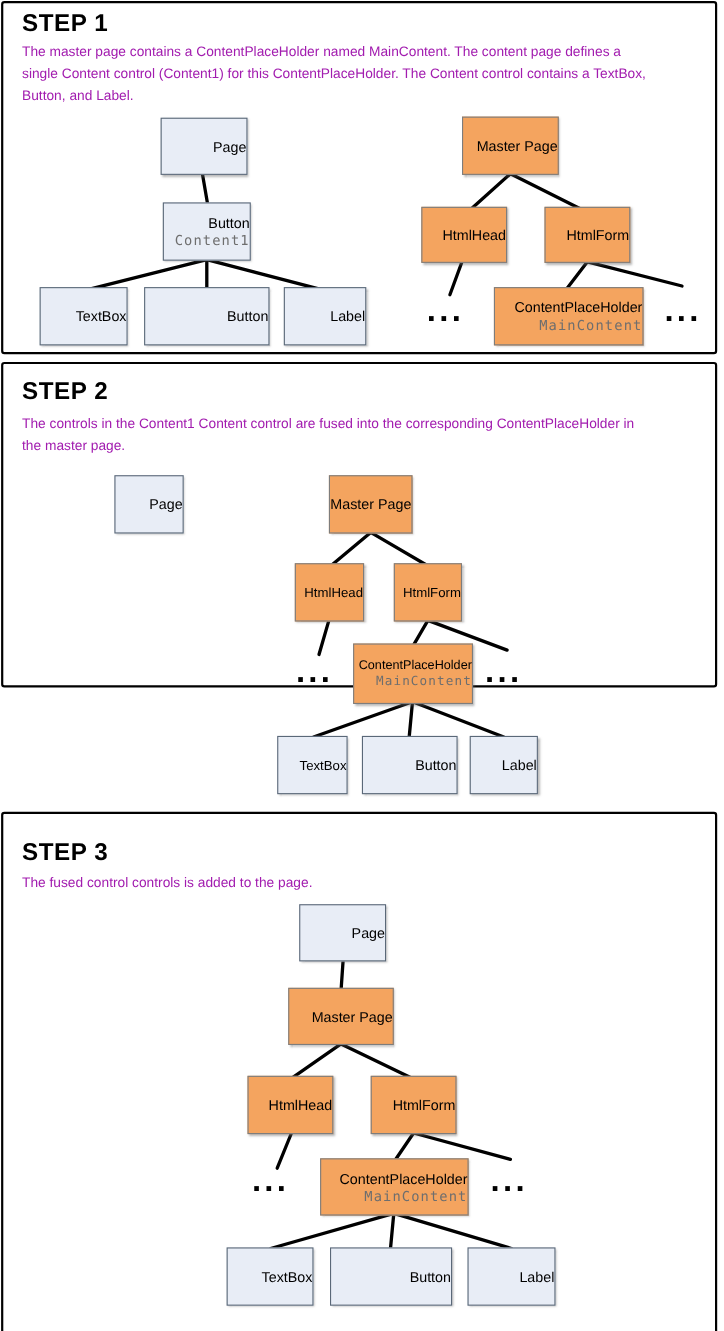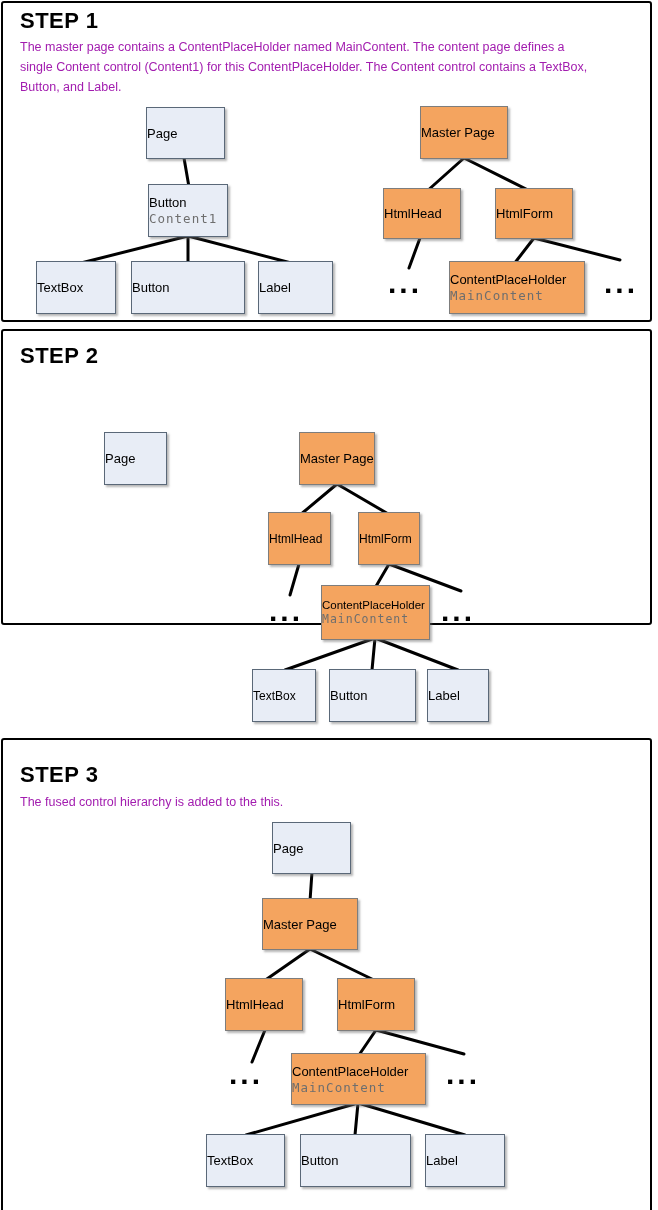--- a/index.html
+++ b/index.html
@@ -32,21 +32,21 @@
     left:17px;
     width:568px;
     font-size:12.5px;
     line-height:20px;
     color:#a21caf;
   }
   .node{
     position:absolute;
     display:flex;
     flex-direction:column;
-    align-items:flex-start;
+    align-items:flex-end;
     justify-content:center;
     box-sizing:border-box;
     font-size:13px;
     color:#000;
     text-align:center;
     white-space:nowrap;
     z-index:2;
   }
   .node.blue{
     background:var(--content-box-fill,#e8edf6);
@@ -137,20 +137,21 @@
     <div class="node orange" style="left:446px;top:258px;width:136px;height:53px;">
       <span>ContentPlaceHolder</span>
       <span class="code">MainContent</span>
     </div>
     <span class="dots" style="left:385px;top:280px;">...</span>
     <span class="dots" style="left:601px;top:280px;">...</span>
   </div>
 
   <div class="panel" style="top:329px;height:296px;">
     <div class="step-title" style="top:12px;">STEP 2</div>
+    <div class="step-desc" style="top:44px;">The controls in the Content1 Content control are fused into the corresponding ContentPlaceHolder in the master page.</div>
 
     <svg class="connectors" width="651" height="400">
       <line x1="334" y1="153" x2="297" y2="184"></line>
       <line x1="334" y1="153" x2="387" y2="184"></line>
       <line x1="296" y1="233" x2="287" y2="264"></line>
       <line x1="386" y1="233" x2="372" y2="257"></line>
       <line x1="386" y1="233" x2="458" y2="260"></line>
       <line x1="372" y1="307" x2="282" y2="339"></line>
       <line x1="372" y1="307" x2="369" y2="339"></line>
       <line x1="372" y1="307" x2="455" y2="339"></line>
@@ -180,21 +181,21 @@
     </div>
     <div class="node blue" style="left:424px;top:338px;width:62px;height:53px;">
       <span>Label</span>
     </div>
     <span class="dots" style="left:266px;top:280px;">...</span>
     <span class="dots" style="left:438px;top:280px;">...</span>
   </div>
 
   <div class="panel" style="top:738px;height:608px;">
     <div class="step-title" style="top:22px;">STEP 3</div>
-    <div class="step-desc" style="top:52px;">The fused control hierarchy is added to the this.</div>
+    <div class="step-desc" style="top:52px;">The fused control controls is added to the page.</div>
 
     <svg class="connectors" width="651" height="466">
       <line x1="309" y1="132" x2="307" y2="161"></line>
       <line x1="307" y1="209" x2="261" y2="241"></line>
       <line x1="307" y1="209" x2="373" y2="241"></line>
       <line x1="262" y1="290" x2="249" y2="322"></line>
       <line x1="373" y1="290" x2="356" y2="315"></line>
       <line x1="373" y1="290" x2="461" y2="314"></line>
       <line x1="355" y1="363" x2="243" y2="395"></line>
       <line x1="355" y1="363" x2="352" y2="395"></line>

